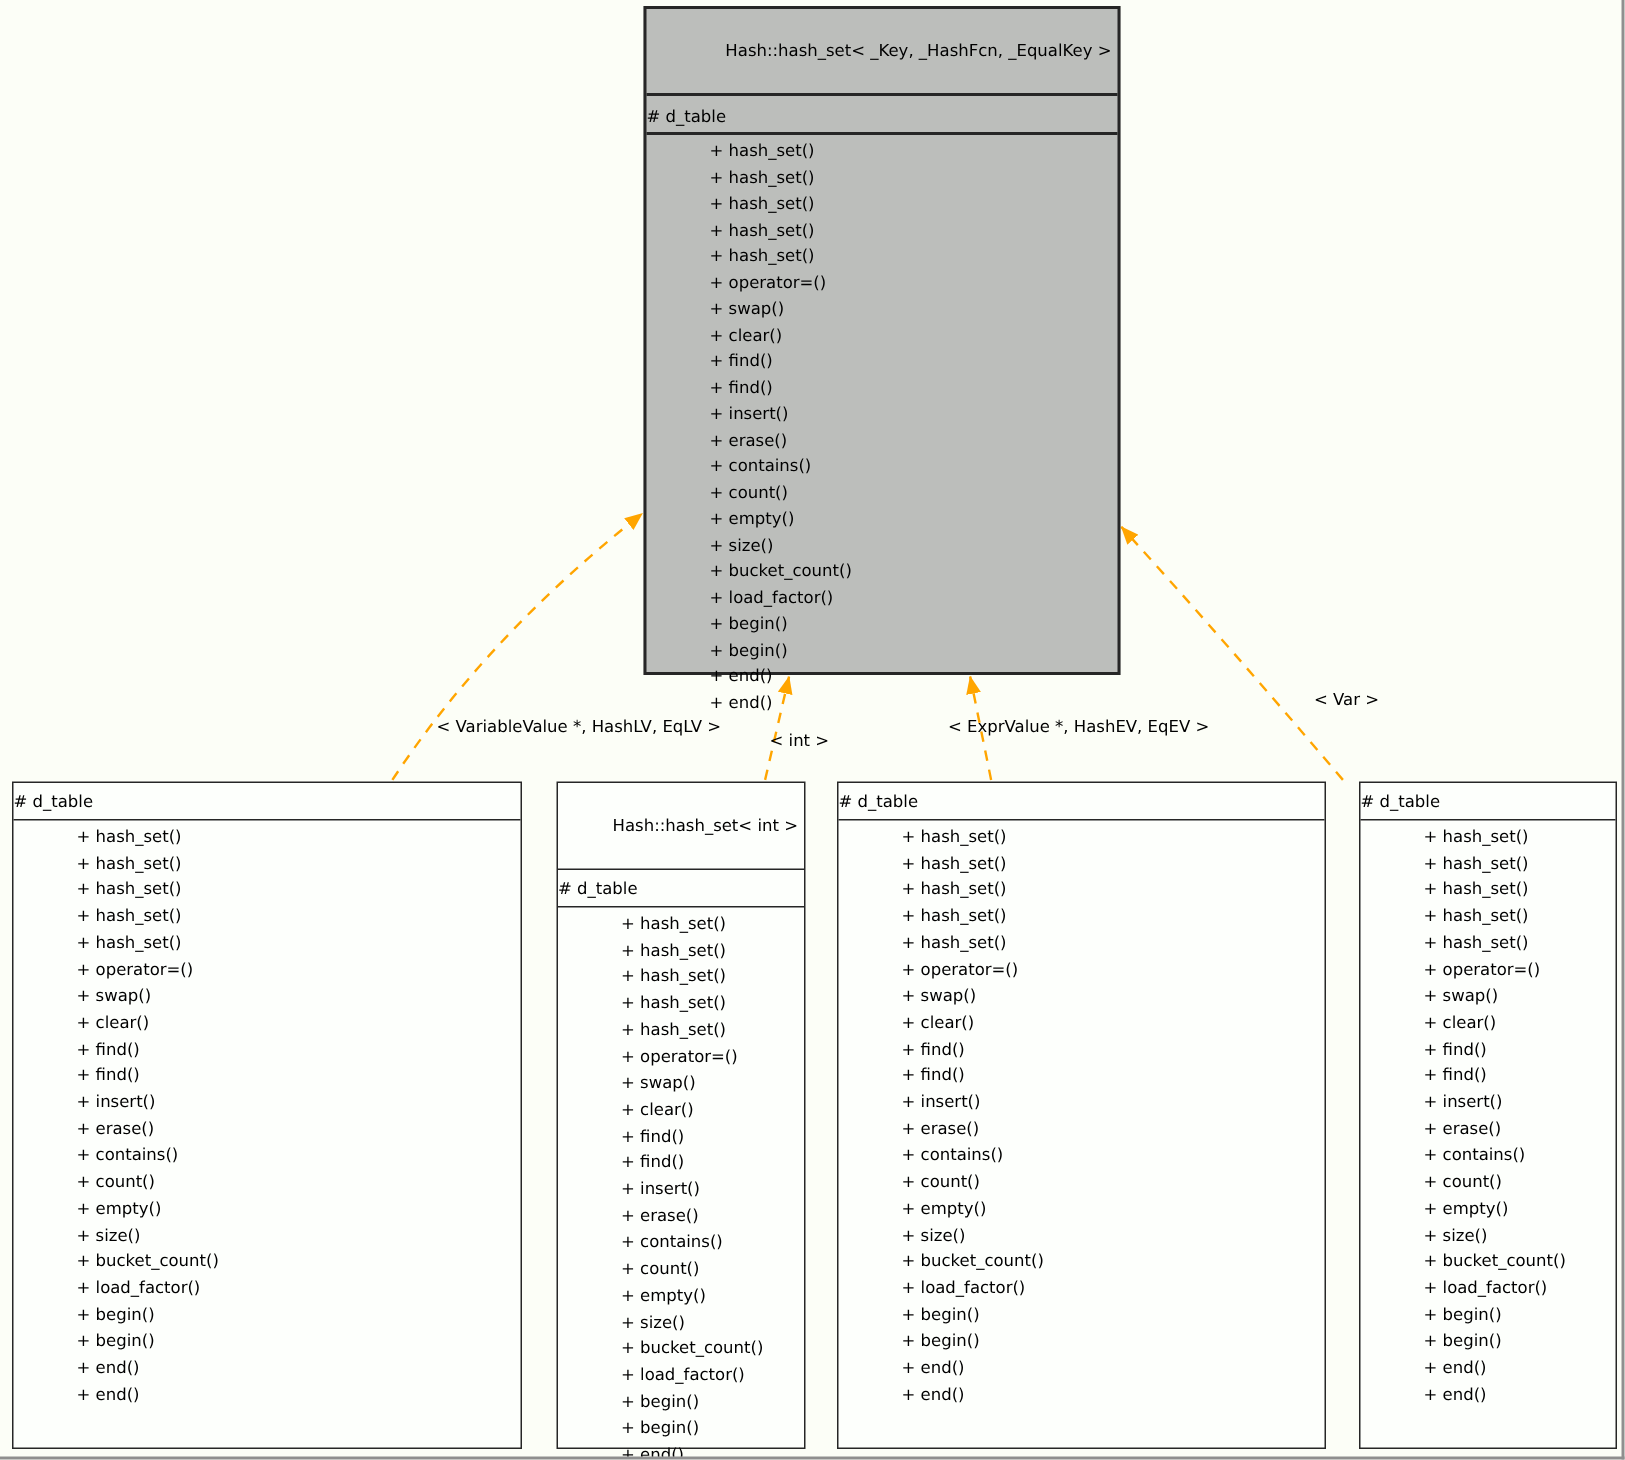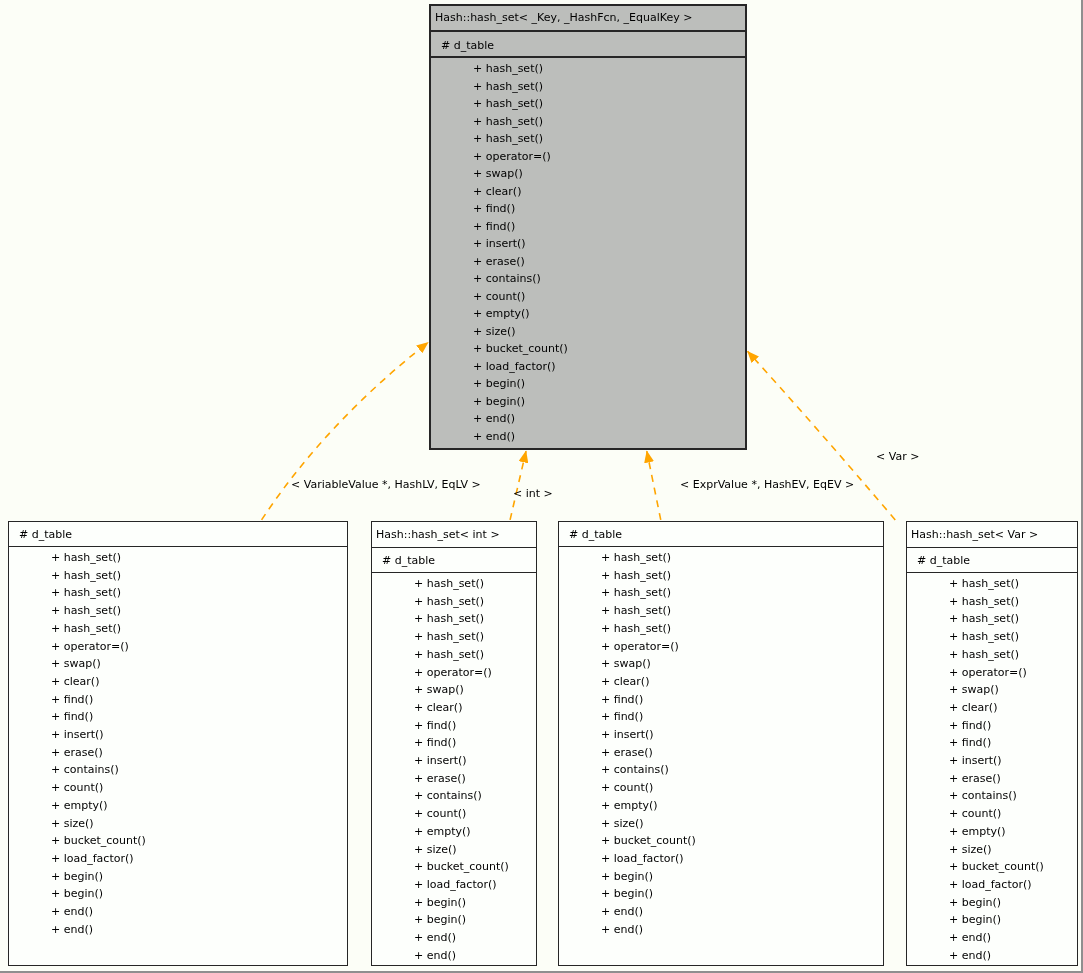--- a/index.html
+++ b/index.html
@@ -15,26 +15,26 @@
   }
   .edges{position:absolute;left:0;top:0;width:100%;height:100%;}
   .edge{fill:none;stroke:var(--arrow,#ffa500);stroke-width:1.6;stroke-dasharray:7 6;}
   .edge-label{position:absolute;height:14px;line-height:14px;white-space:nowrap;font-size:11px;}
   .uml-box{
     position:absolute;box-sizing:border-box;
     border:1px solid var(--node-border,#262626);
     background:var(--node-fill,#fdfffc);
   }
   .uml-box .title{
-    height:25px;line-height:25px;text-align:left;white-space:nowrap;overflow:hidden;
-    border-bottom:1px solid var(--node-border,#262626);padding:0 4px;
+    height:25px;line-height:25px;text-align:right;white-space:nowrap;overflow:hidden;
+    border-bottom:1px solid var(--node-border,#262626);padding:16px 4px;
   }
   .uml-box .attrs{
     height:25px;border-bottom:1px solid var(--node-border,#262626);
-    padding:4px 0 0 10px;box-sizing:border-box;
+    padding:4px 0 0 0;box-sizing:border-box;
   }
   .uml-box .methods{padding:2px 0 0 6px;margin-left:36px;}
   .uml-box .row{line-height:17.7px;white-space:nowrap;}
   
   .uml-box.base{border-width:2px;background:var(--base-fill,#bcbebb);}
   .uml-box.base .title{border-bottom-width:2px;height:24px;line-height:24px;}
   .uml-box.base .attrs{border-bottom-width:2px;height:26px;padding-top:5px;}
   .uml-box.base .row{line-height:17.5px;}
 </style>
 </head>
@@ -49,22 +49,22 @@
       </marker>
     </defs>
     <path class="edge" d="M 262,521 Q 326,424 429,343" marker-end="url(#ah)"></path>
     <path class="edge" d="M 511,521 L 527,452" marker-end="url(#ah)"></path>
     <path class="edge" d="M 662,521 L 648,452" marker-end="url(#ah)"></path>
     <path class="edge" d="M 897,521 Q 818,428 749,352" marker-end="url(#ah)"></path>
   </svg>
 
   <div class="edge-label" style="left:291px;top:478px">&lt; VariableValue *, HashLV, EqLV &gt;</div>
   <div class="edge-label" style="left:513px;top:487px">&lt; int &gt;</div>
-  <div class="edge-label" style="left:680px;top:478px">&lt; ExprValue *, HashEV, EqEV &gt;</div>
-  <div class="edge-label" style="left:876px;top:450px">&lt; Var &gt;</div>
+  <div class="edge-label" style="left:632px;top:478px">&lt; ExprValue *, HashEV, EqEV &gt;</div>
+  <div class="edge-label" style="left:876px;top:460px">&lt; Var &gt;</div>
 
   <div class="uml-box base" style="left:429px;top:4px;width:318px;height:446px">
     <div class="title">Hash::hash_set&lt; _Key, _HashFcn, _EqualKey &gt;</div>
     <div class="attrs">
         <div class="row"># d_table</div>
       </div>
     <div class="methods">
         <div class="row">+ hash_set()</div>
         <div class="row">+ hash_set()</div>
         <div class="row">+ hash_set()</div>
@@ -175,21 +175,20 @@
         <div class="row">+ bucket_count()</div>
         <div class="row">+ load_factor()</div>
         <div class="row">+ begin()</div>
         <div class="row">+ begin()</div>
         <div class="row">+ end()</div>
         <div class="row">+ end()</div>
       </div>
   </div>
 
   <div class="uml-box" style="left:906px;top:521px;width:172px;height:445px">
-    <div class="title">Hash::hash_set&lt; Var &gt;</div>
     <div class="attrs">
         <div class="row"># d_table</div>
       </div>
     <div class="methods">
         <div class="row">+ hash_set()</div>
         <div class="row">+ hash_set()</div>
         <div class="row">+ hash_set()</div>
         <div class="row">+ hash_set()</div>
         <div class="row">+ hash_set()</div>
         <div class="row">+ operator=()</div>

